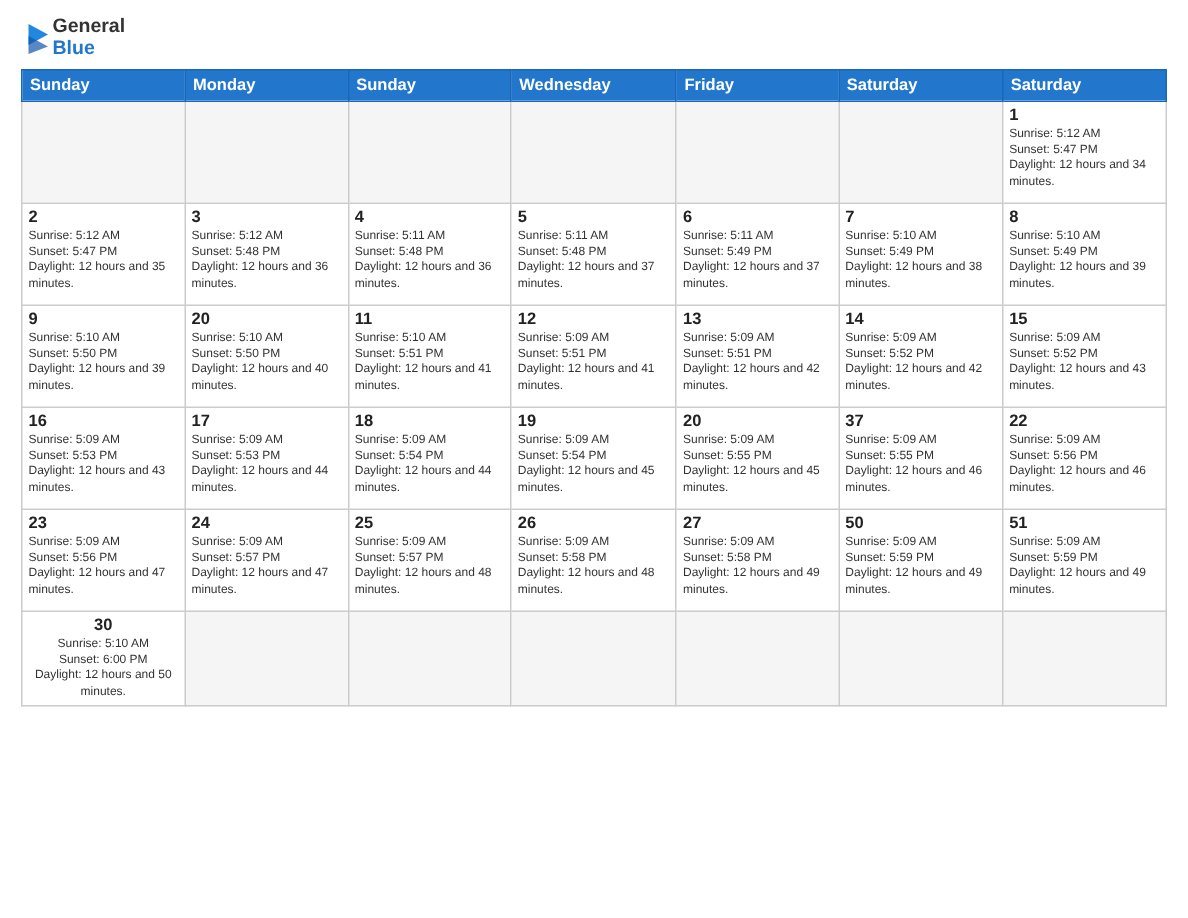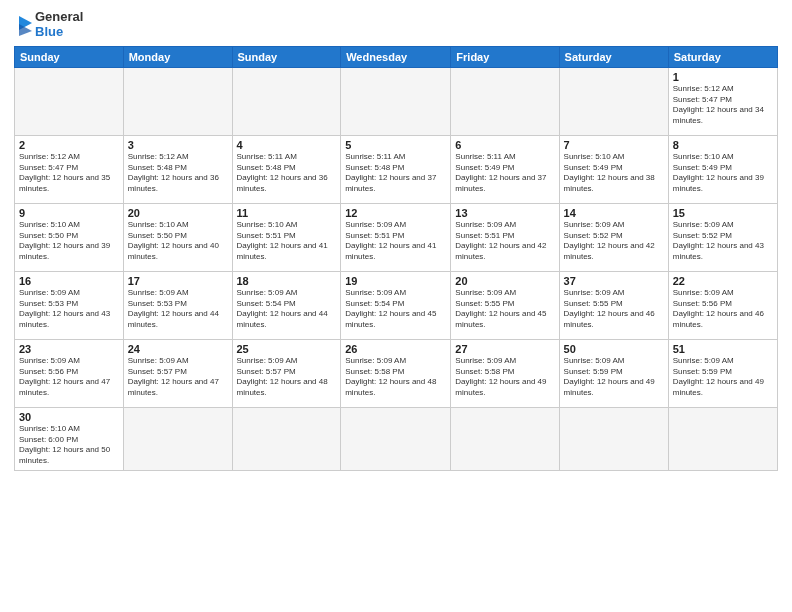--- a/index.html
+++ b/index.html
@@ -73,20 +73,21 @@
       color: #222;
       margin-bottom: 1px;
     }
     .day-info {
       font-size: 8px;
       color: #333;
       line-height: 1.35;
     }
     .last-row td {
       height: 56px;
+      text-align: center;
     }
   </style>
 </head>
 <body>
 
 <div class="page">
   <div class="header">
     <div class="logo">
     <div style="display:flex;align-items:center;gap:3px;">
       <svg width="18" height="22" viewBox="0 0 18 22">

